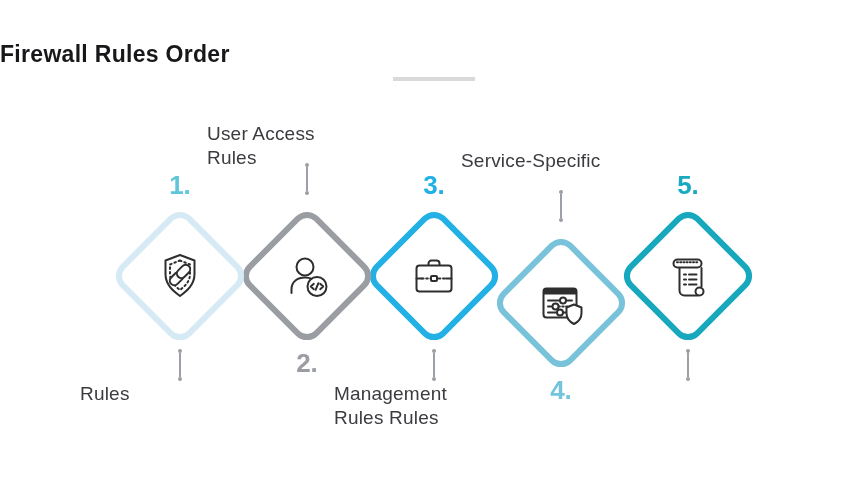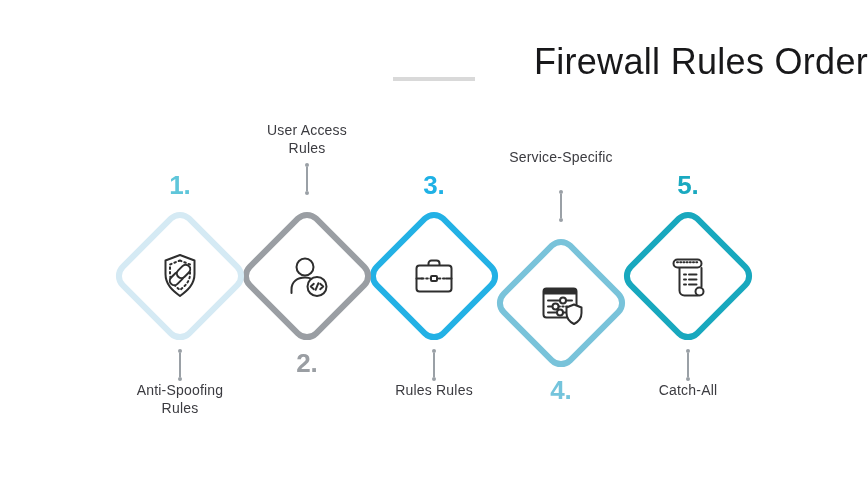--- a/index.html
+++ b/index.html
@@ -4,42 +4,42 @@
 <style>
   :root{
     --c-title:#18181a; --c-label:#3b3b40; --c-connector:#9aa0a6;
     --c-underline:#d9d9d9; --c-icon:#2e2e2e; --c-background:#ffffff;
   }
   *{margin:0;padding:0;box-sizing:border-box;}
   html,body{background:#fff;}
   body{font-family:"Liberation Sans","DejaVu Sans",sans-serif;}
   .canvas{position:relative;width:868px;height:488px;background:var(--c-background);overflow:hidden;}
 
-  .page-title{position:absolute;top:41px;left:0;width:100%;text-align:right;
-    font-size:36px;font-weight:400;letter-spacing:.3px;color:var(--c-title);}
+  .page-title{position:absolute;top:41px;left:0;width:100%;text-align:left;
+    font-size:23px;font-weight:700;letter-spacing:.3px;color:var(--c-title);}
   .title-underline{position:absolute;top:77px;left:393px;width:82px;height:4px;background:var(--c-underline);}
 
   .stage{position:absolute;top:0;width:200px;height:488px;}
   .stage-1{left:80px;z-index:50;}
   .stage-2{left:207px;z-index:40;}
   .stage-3{left:334px;z-index:30;}
   .stage-4{left:461px;z-index:20;margin-top:27px;}
   .stage-5{left:588px;z-index:10;}
 
   .diamond-box{position:absolute;top:206px;left:30px;width:140px;height:140px;}
   .diamond{position:absolute;top:20px;left:20px;width:100px;height:100px;background:#fff;
     border:6px solid var(--accent,#999);border-radius:16px;transform:rotate(45deg);}
   .icon{position:absolute;top:42px;left:42px;width:56px;height:56px;color:var(--c-icon);}
 
   .stage-number{position:absolute;width:200px;text-align:center;font-size:26px;font-weight:700;
     line-height:1;color:var(--num,#999);}
   .number-top{top:172px;}
   .number-bottom{top:350px;}
 
-  .stage-label{position:absolute;width:200px;text-align:center;font-size:14px;line-height:1.26;
+  .stage-label{position:absolute;width:200px;font-size:19px;line-height:1.26;
     color:var(--c-label);letter-spacing:.2px;}
   .label-top{top:122px;}
   .label-bottom{top:382px;}
 
   .connector{position:absolute;left:99px;width:2px;height:24px;background:var(--c-connector);}
   .connector::before,.connector::after{content:"";position:absolute;left:-1px;width:4px;height:4px;
     border-radius:50%;background:var(--c-connector);}
   .connector::before{top:-4px;}
   .connector::after{bottom:-4px;}
   .connector-top{top:167px;}
@@ -65,21 +65,20 @@
           <path d="M28 12.5 L38 16.5 V26 C38 33.5 33 38 28 42 C23 38 18 33.5 18 26 V16.5 Z" stroke-dasharray="1.6 3"></path>
           <g transform="rotate(-45 28 27)">
             <rect x="15.5" y="22.5" width="15" height="9" rx="4.5" fill="#fff"></rect>
             <rect x="25.5" y="22.5" width="15" height="9" rx="4.5" fill="#fff"></rect>
           </g>
         </svg>
       </div>
     </div>
     <div class="connector connector-bottom"></div>
     <div class="stage-label label-bottom">
-      <div>Anti-Spoofing</div>
       <div>Rules</div>
     </div>
   </div>
 
   <div class="stage stage-2" style="--accent: #9a9ea3; --num: #9a9ea3;">
     <div class="stage-label label-top">
       <div>User Access</div>
       <div>Rules</div>
     </div>
     <div class="connector connector-top"></div>
@@ -109,20 +108,21 @@
           <rect x="10.5" y="17.5" width="35" height="26" rx="3" fill="#fff"></rect>
           <line x1="10.5" y1="30.5" x2="16" y2="30.5"></line>
           <line x1="40" y1="30.5" x2="45.5" y2="30.5"></line>
           <line x1="16" y1="30.5" x2="40" y2="30.5" stroke-dasharray="1.6 2.6"></line>
           <rect x="25" y="28" width="6" height="5" rx="1" fill="#fff"></rect>
         </svg>
       </div>
     </div>
     <div class="connector connector-bottom"></div>
     <div class="stage-label label-bottom">
+      <div>Management</div>
       <div>Rules Rules</div>
     </div>
   </div>
 
   <div class="stage stage-4" style="--accent: #79c3da; --num: #74c4dc;">
     <div class="stage-label label-top">
       <div>Service-Specific</div>
     </div>
     <div class="connector connector-top"></div>
     <div class="diamond-box">
@@ -160,17 +160,16 @@
           <line x1="29" y1="26.5" x2="36.5" y2="26.5"></line>
           <line x1="24" y1="31.5" x2="26" y2="31.5"></line>
           <line x1="29" y1="31.5" x2="36.5" y2="31.5"></line>
           <line x1="24" y1="36.5" x2="26" y2="36.5"></line>
           <line x1="29" y1="36.5" x2="36.5" y2="36.5"></line>
         </svg>
       </div>
     </div>
     <div class="connector connector-bottom"></div>
     <div class="stage-label label-bottom">
-      <div>Catch-All</div>
     </div>
   </div>
 
 </div>
 
 </body></html>

